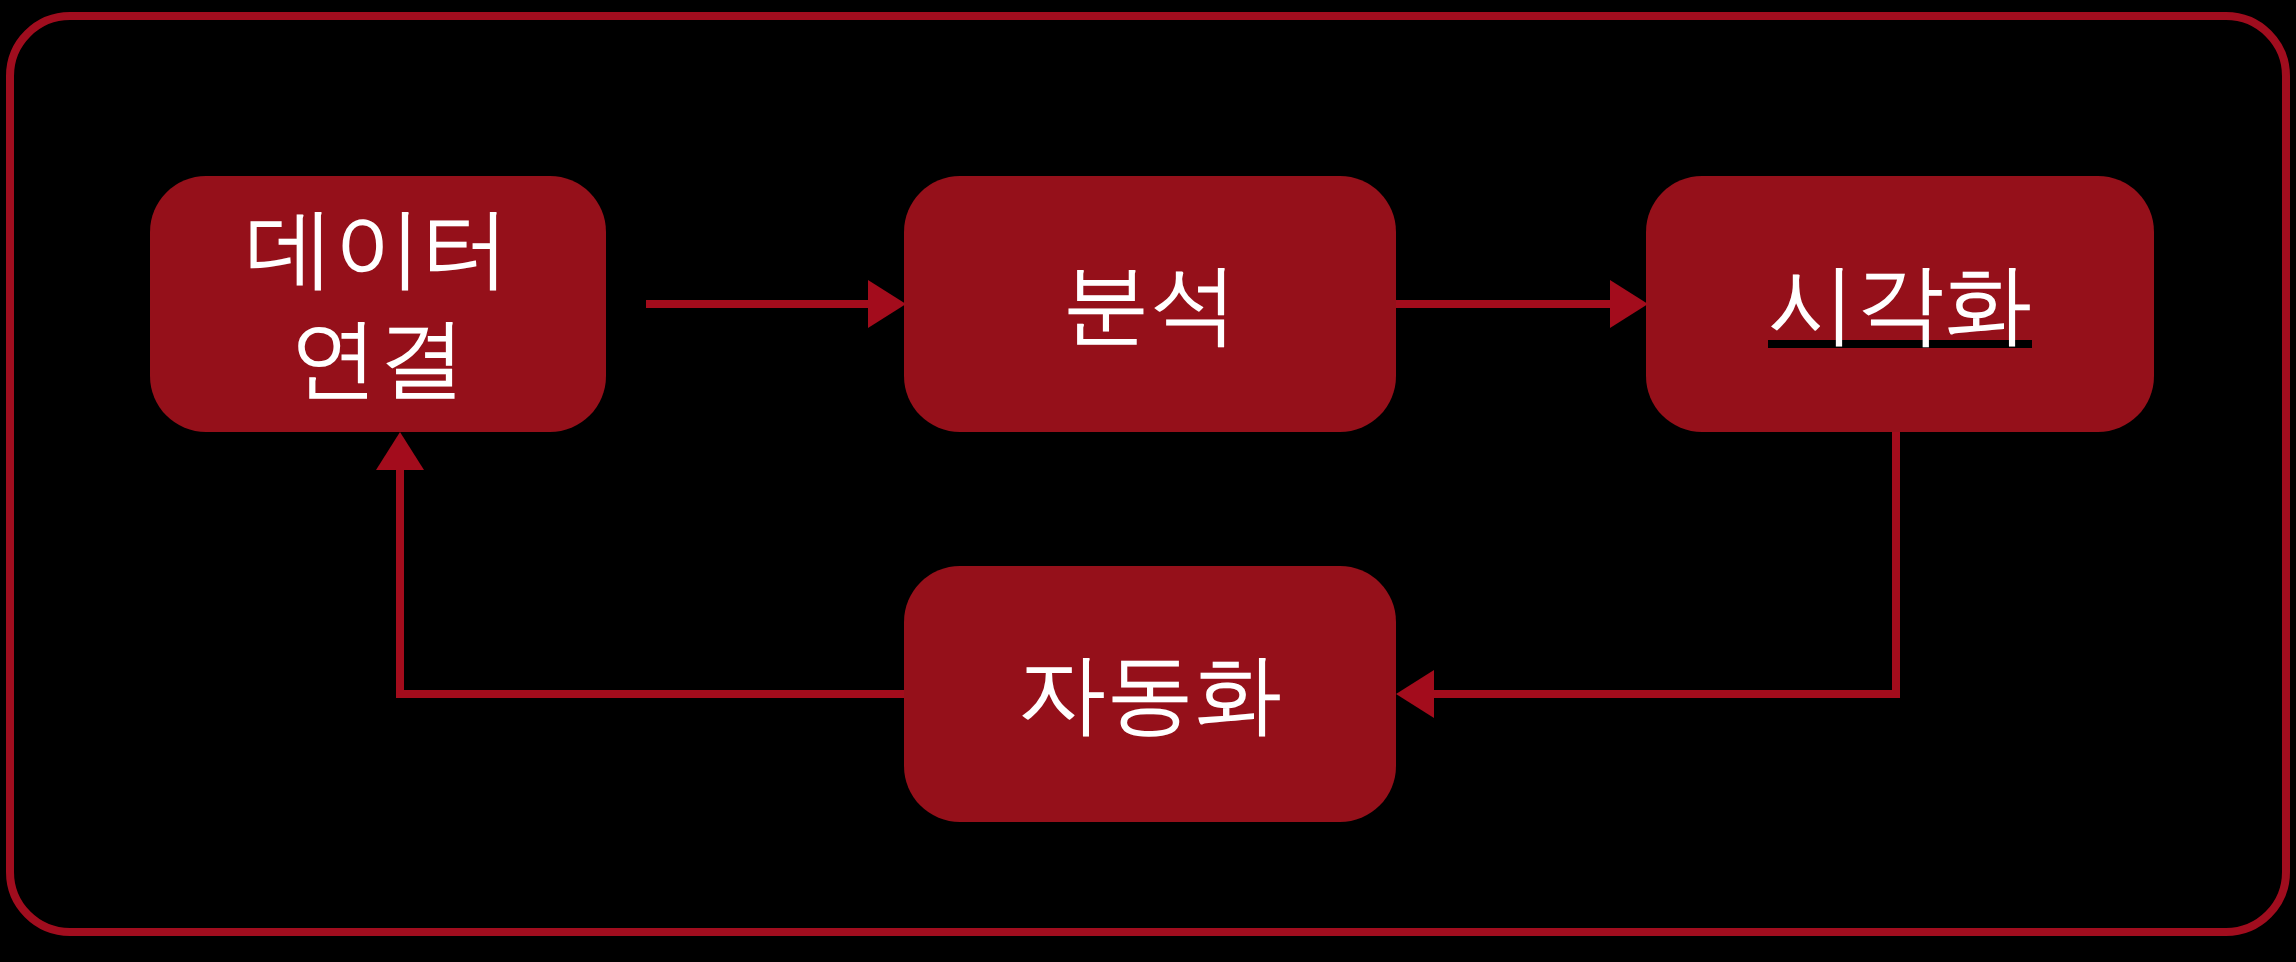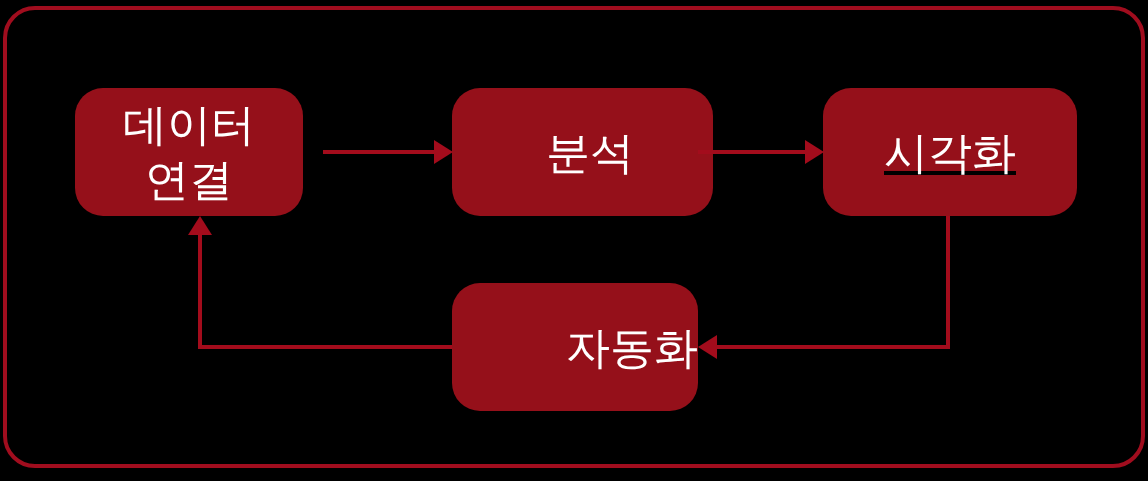--- a/index.html
+++ b/index.html
@@ -30,23 +30,23 @@
     justify-content: center;
   }
   .node-label {
     color: var(--text, #FFFFFF);
     font-size: 44px;
     line-height: 1.25;
     text-align: center;
     white-space: pre-line;
   }
   .node-data-connection { left: 75px;  top: 88px;  width: 228px; height: 128px; justify-content: center; }
-  .node-analysis        { left: 452px; top: 88px;  width: 246px; height: 128px; padding-left: 15px; }
+  .node-analysis        { left: 452px; top: 88px;  width: 246px; height: 128px; }
   .node-visualization   { left: 823px; top: 88px;  width: 254px; height: 128px; text-decoration: underline; }
-  .node-automation      { left: 452px; top: 283px; width: 246px; height: 128px; justify-content: flex-end; }
+  .node-automation      { left: 452px; top: 283px; width: 246px; height: 128px; }
   .arrows { position: absolute; left: 0; top: 0; }
   .edge-line { stroke: var(--arrow, #A30C1C); stroke-width: 4; fill: none; }
   .edge-head { fill: var(--arrow, #A30C1C); stroke: none; }
 </style>
 </head>
 <body>
 
 <div class="frame"></div>
 
 <div class="node node-data-connection">

